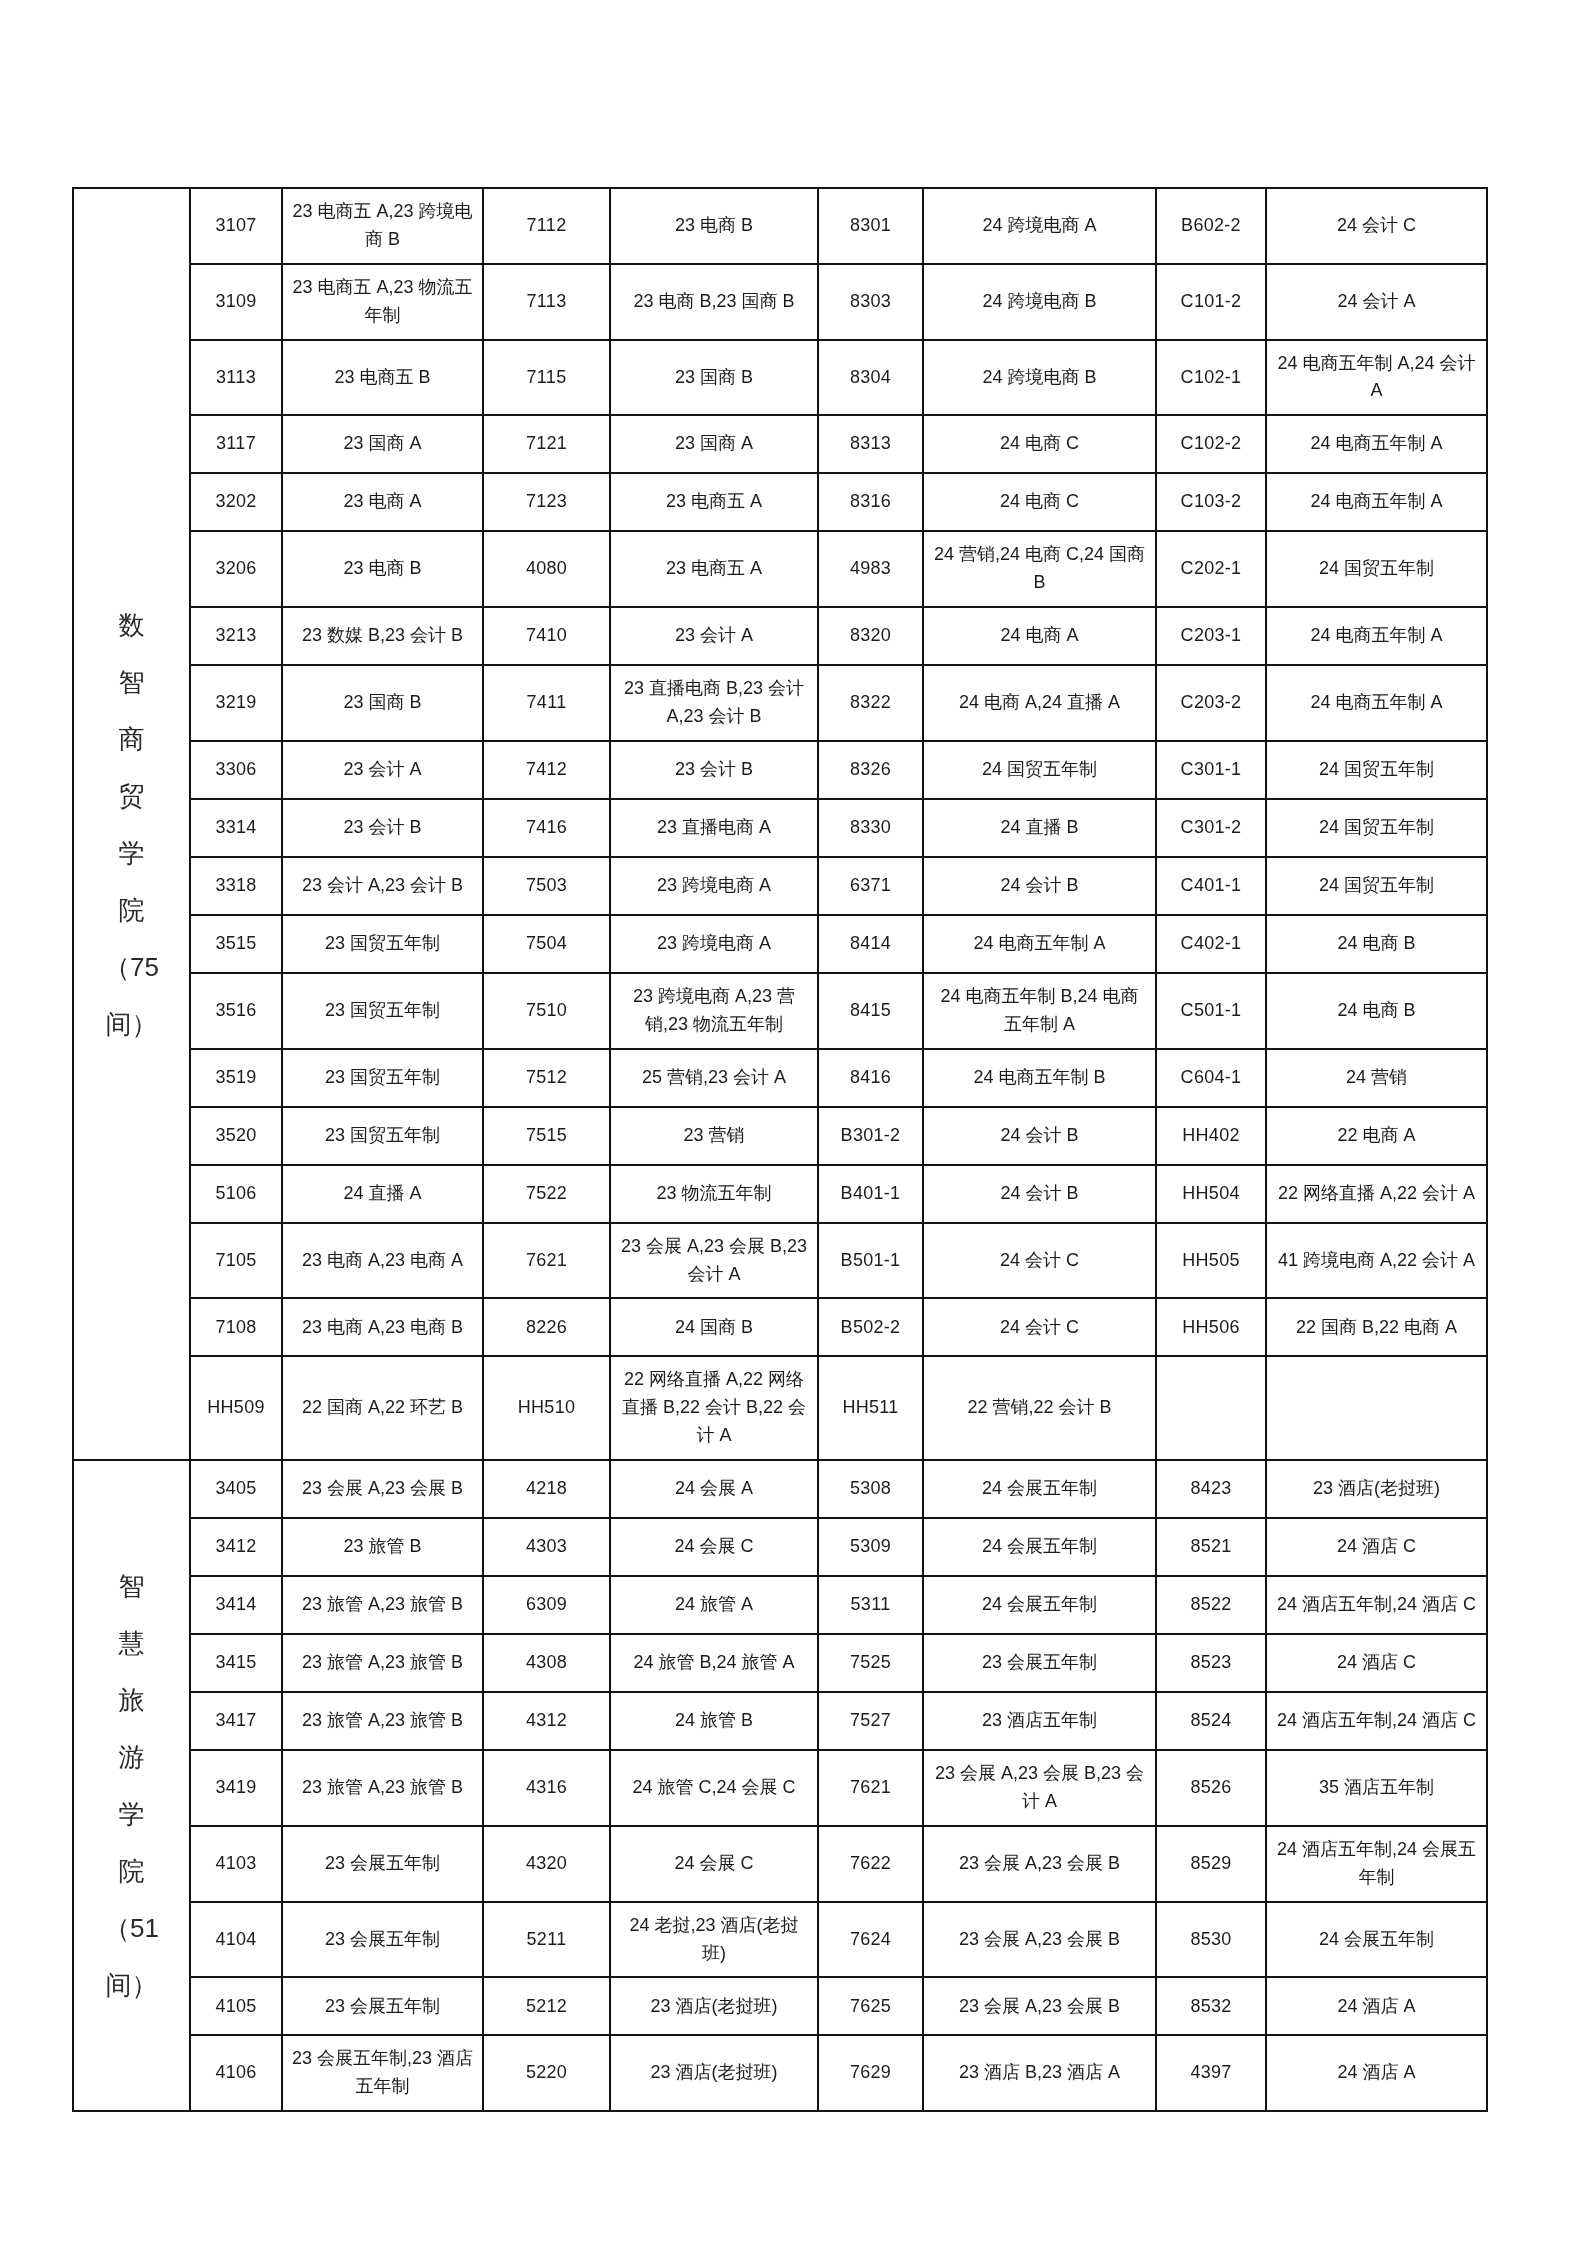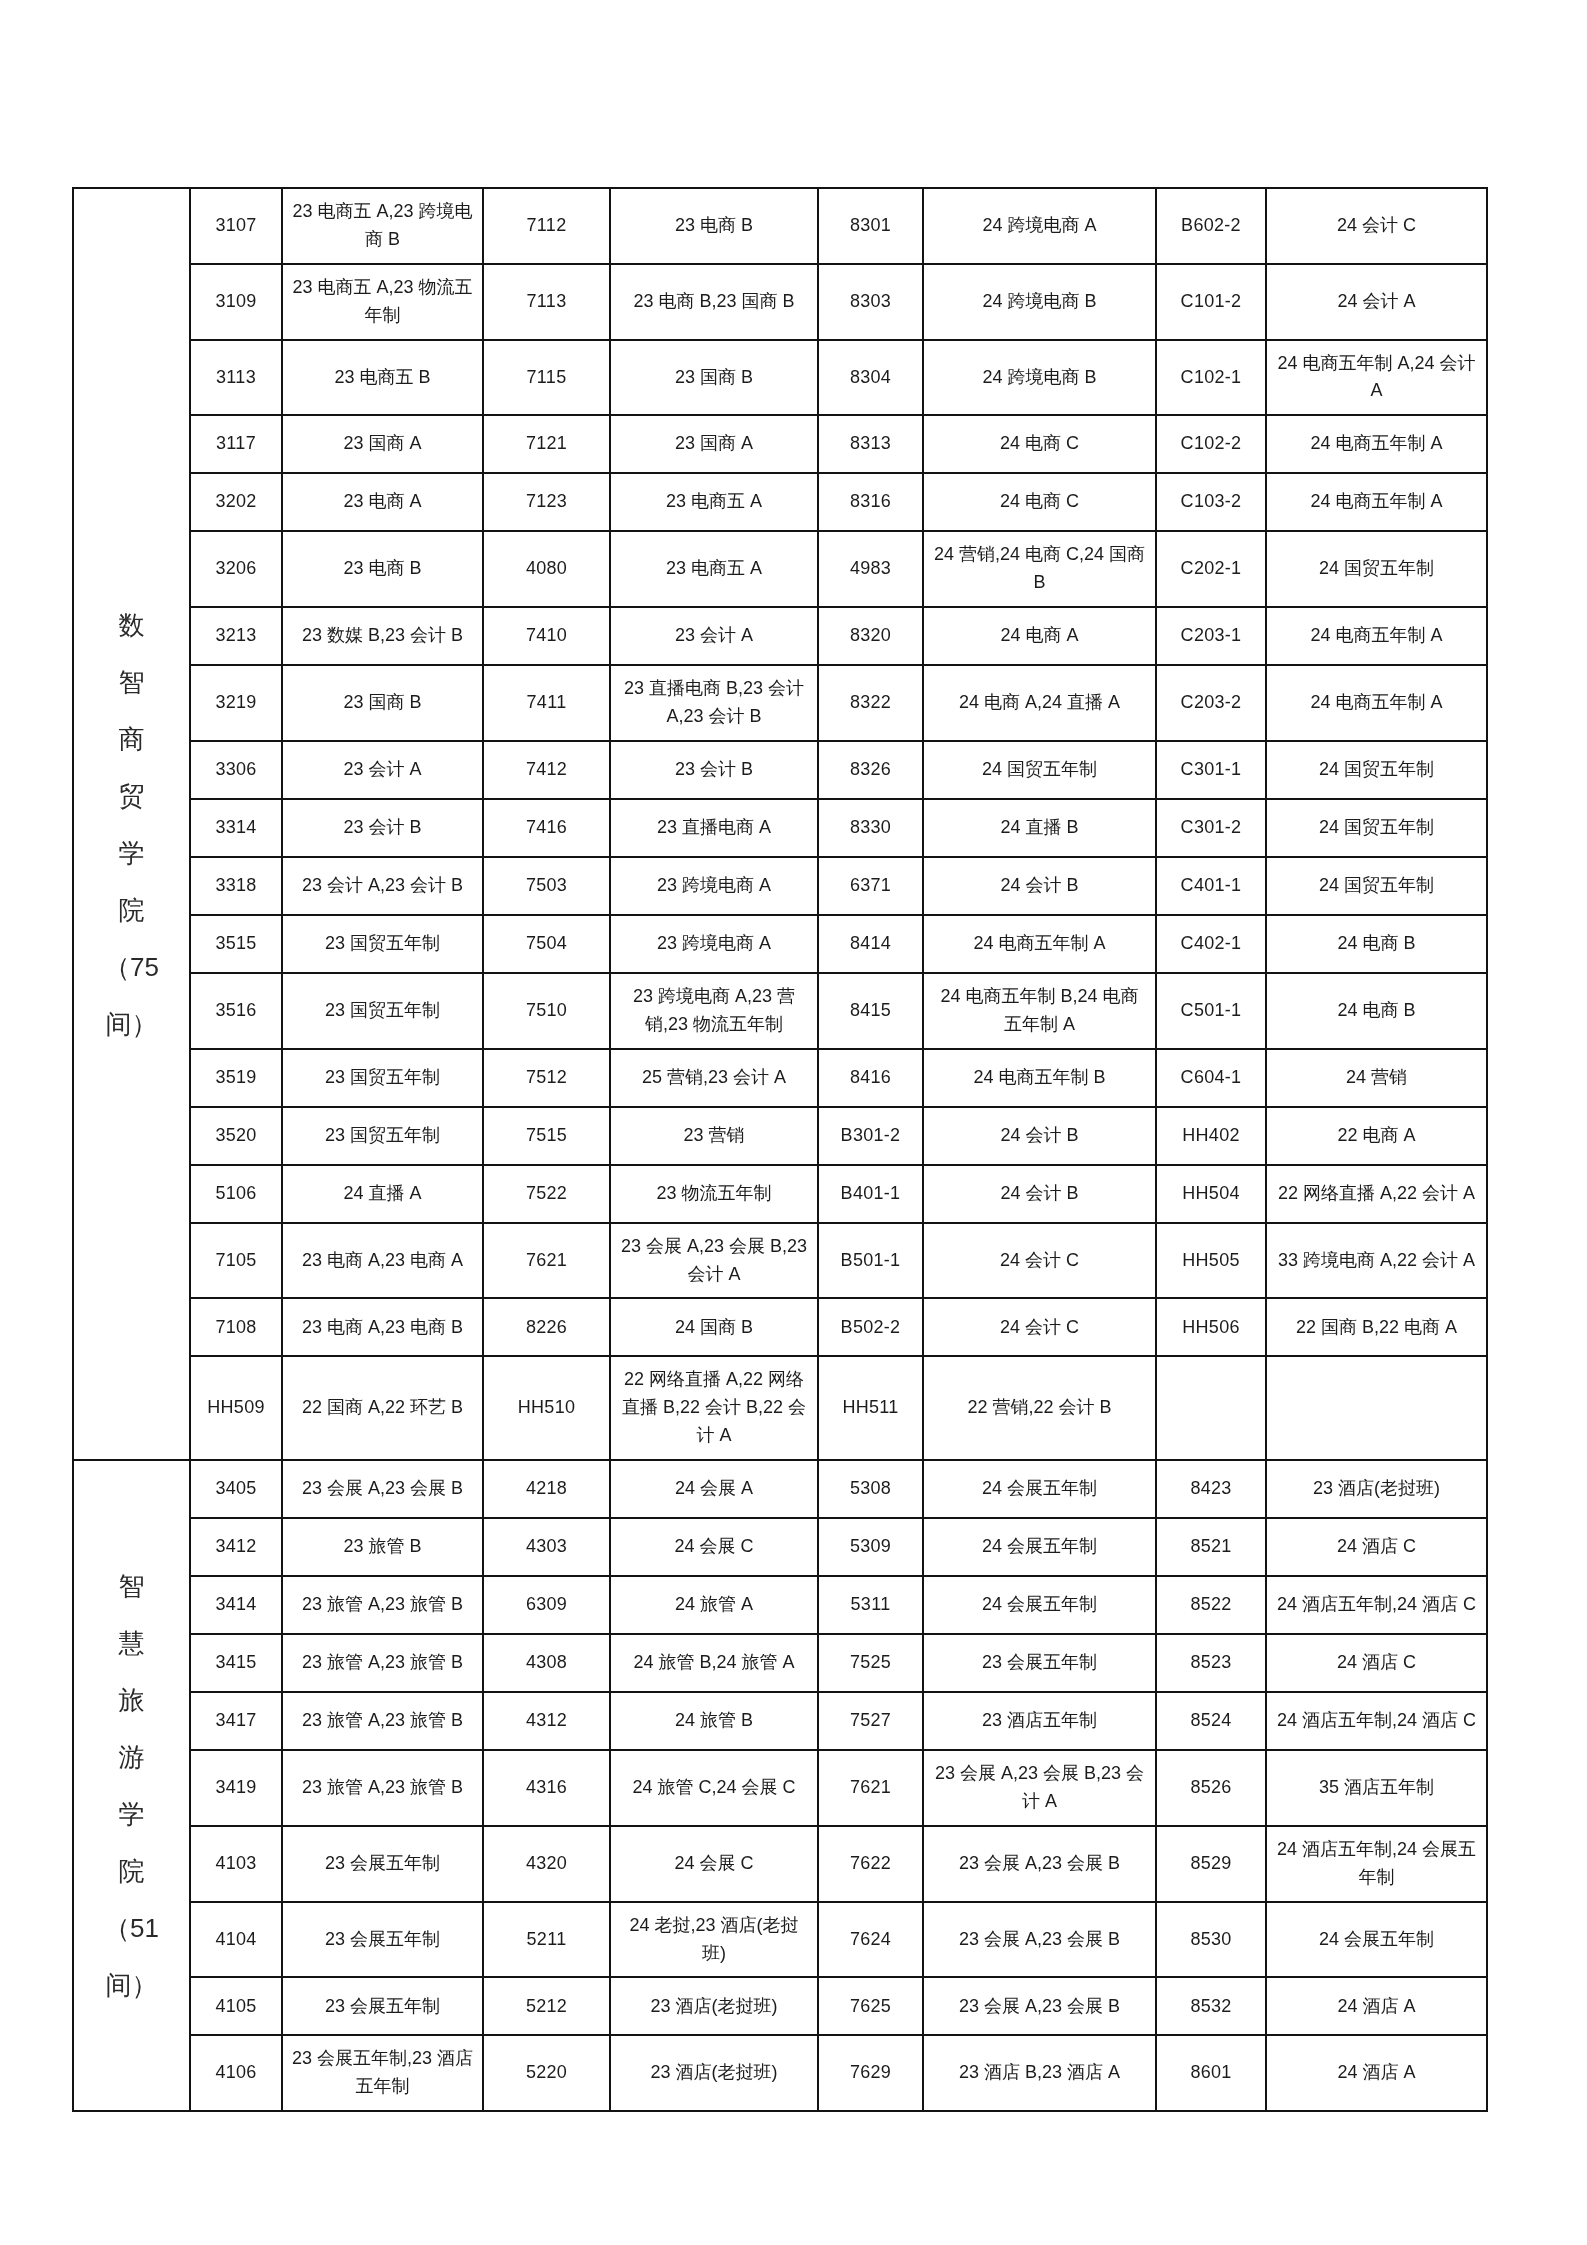--- a/index.html
+++ b/index.html
@@ -250,21 +250,21 @@
           <td class="class-cell">22 网络直播 A,22 会计 A</td>
         </tr>
         <tr>
           <td class="room-cell">7105</td>
           <td class="class-cell">23 电商 A,23 电商 A</td>
           <td class="room-cell">7621</td>
           <td class="class-cell">23 会展 A,23 会展 B,23 会计 A</td>
           <td class="room-cell">B501-1</td>
           <td class="class-cell">24 会计 C</td>
           <td class="room-cell">HH505</td>
-          <td class="class-cell">33 跨境电商 A,22 会计 A</td>
+          <td class="class-cell">41 跨境电商 A,22 会计 A</td>
         </tr>
         <tr>
           <td class="room-cell">7108</td>
           <td class="class-cell">23 电商 A,23 电商 B</td>
           <td class="room-cell">8226</td>
           <td class="class-cell">24 国商 B</td>
           <td class="room-cell">B502-2</td>
           <td class="class-cell">24 会计 C</td>
           <td class="room-cell">HH506</td>
           <td class="class-cell">22 国商 B,22 电商 A</td>
@@ -381,18 +381,18 @@
           <td class="room-cell">8532</td>
           <td class="class-cell">24 酒店 A</td>
         </tr>
         <tr>
           <td class="room-cell">4106</td>
           <td class="class-cell">23 会展五年制,23 酒店五年制</td>
           <td class="room-cell">5220</td>
           <td class="class-cell">23 酒店(老挝班)</td>
           <td class="room-cell">7629</td>
           <td class="class-cell">23 酒店 B,23 酒店 A</td>
-          <td class="room-cell">8601</td>
+          <td class="room-cell">4397</td>
           <td class="class-cell">24 酒店 A</td>
         </tr>
       </tbody>
   </table>
 </div>
 
 </body></html>

